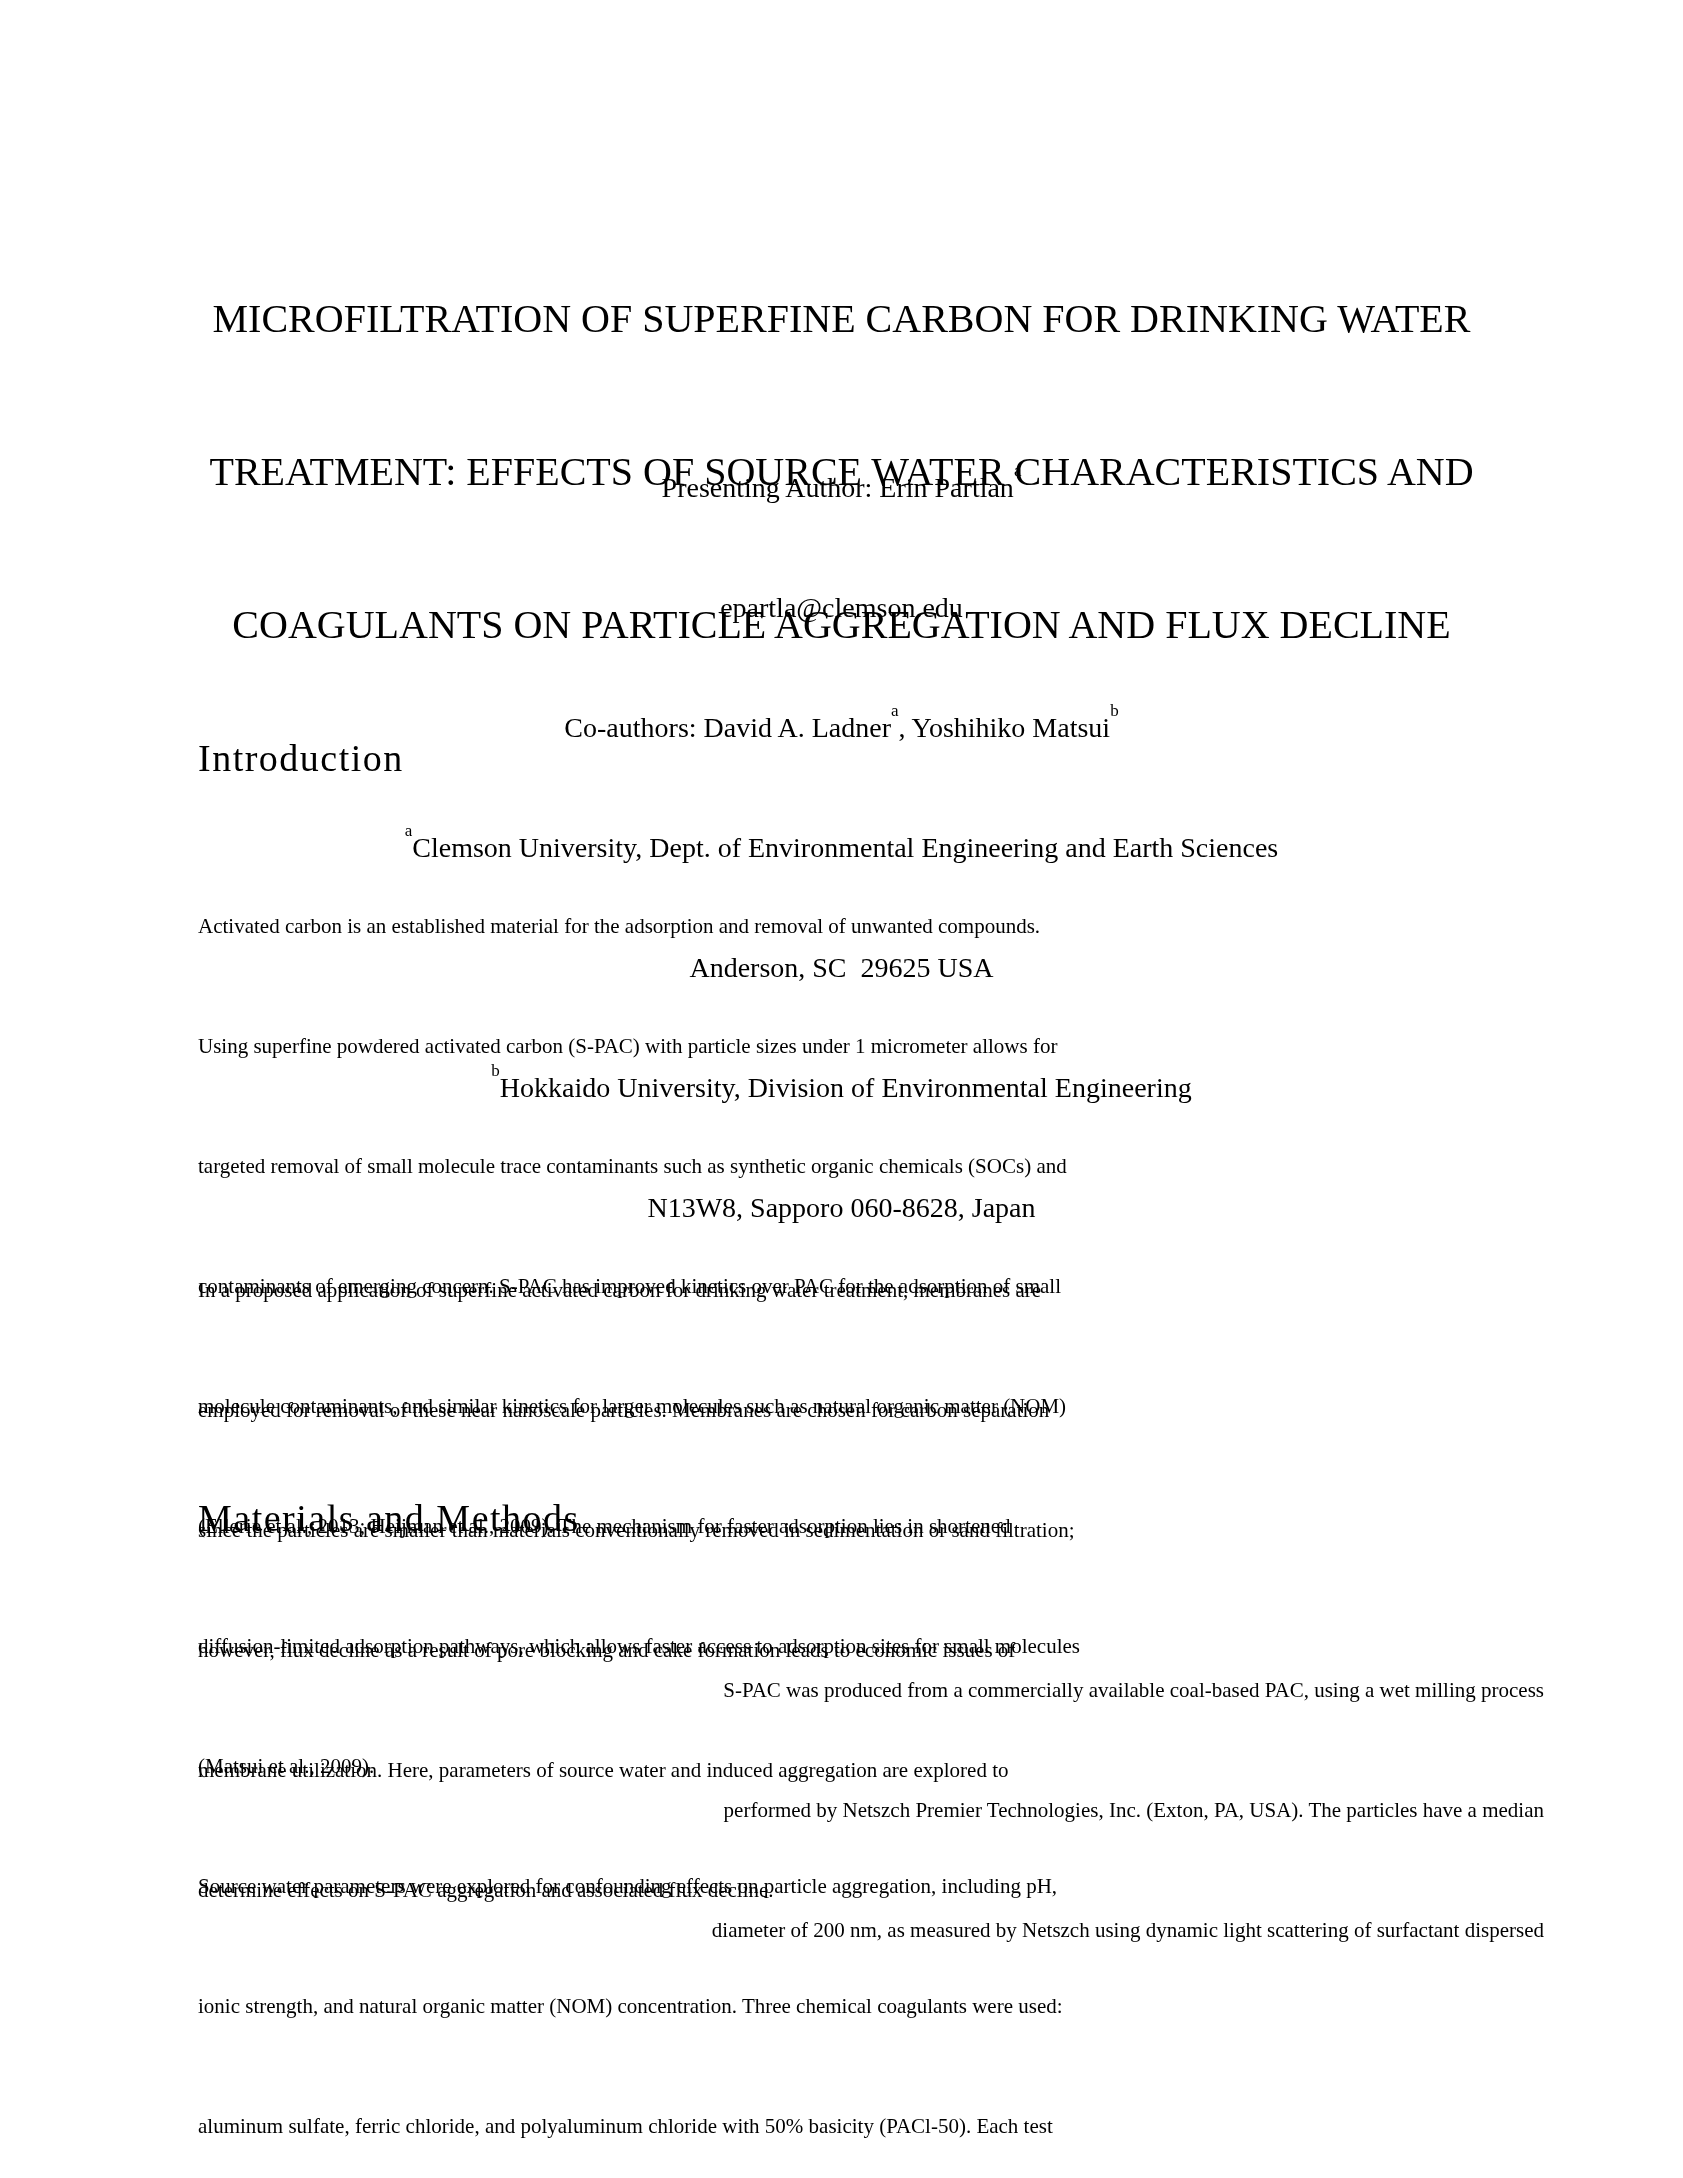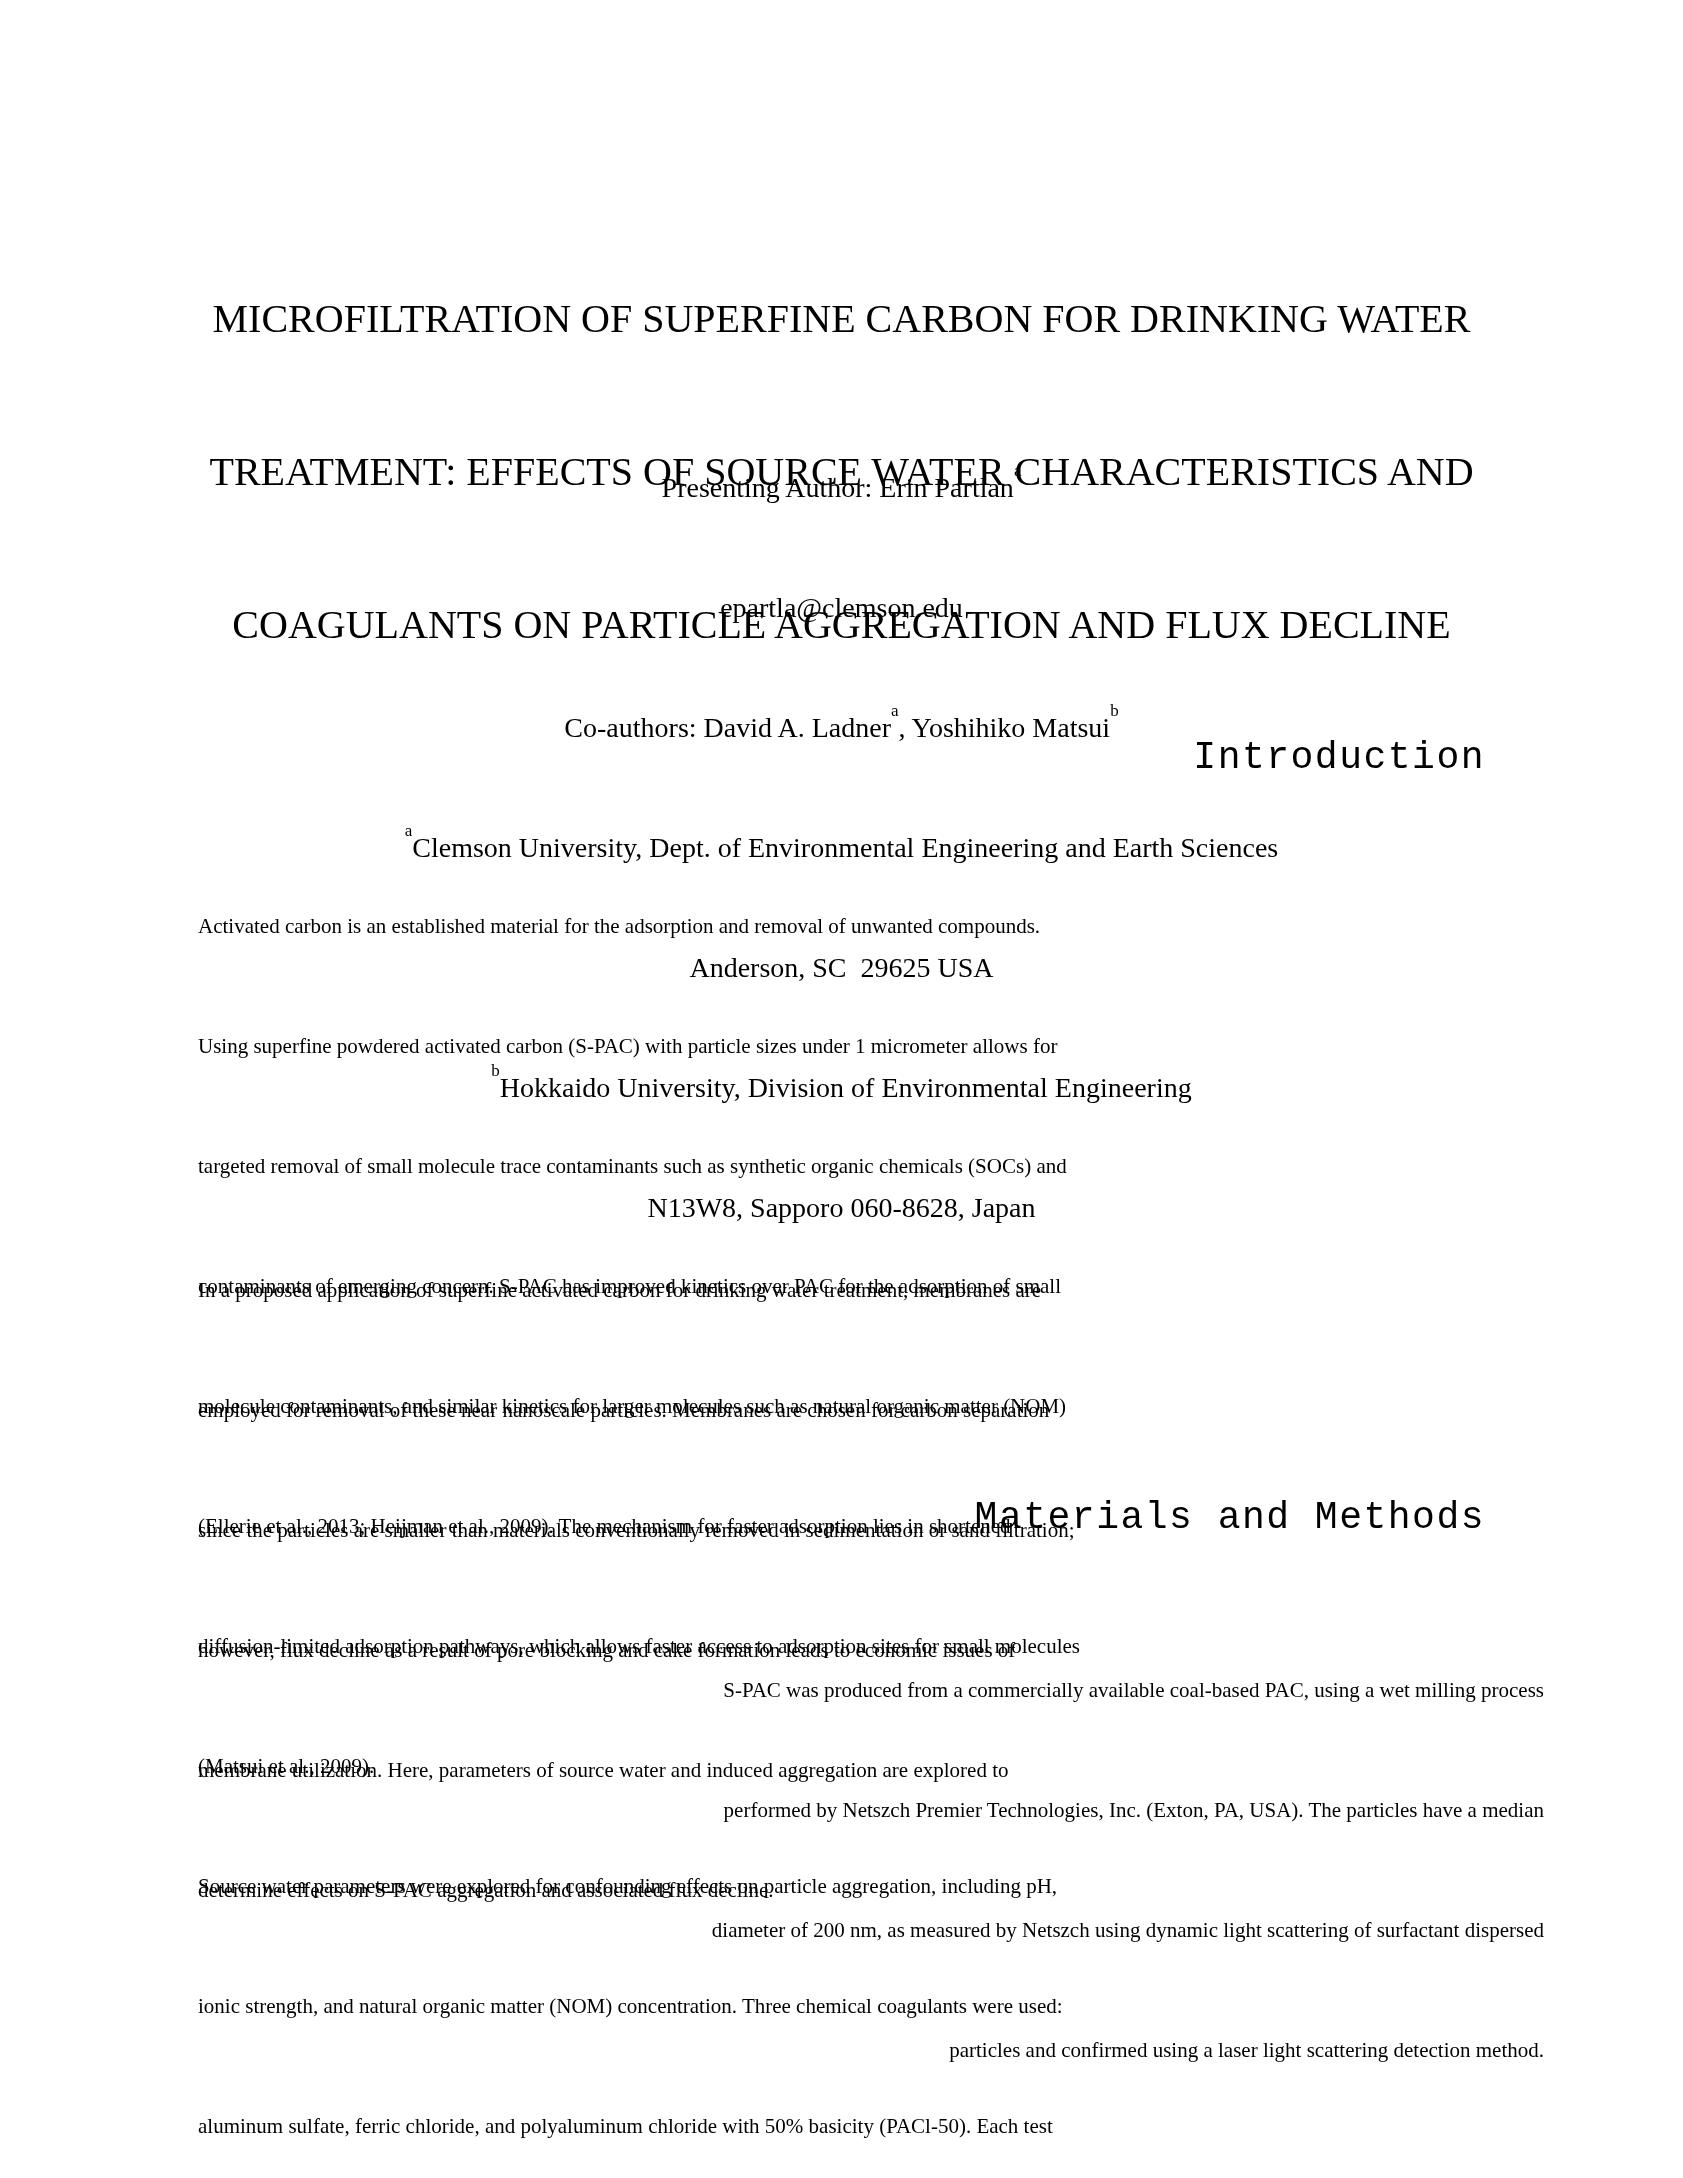--- a/index.html
+++ b/index.html
@@ -34,26 +34,25 @@
     width: 1287px;
     text-align: center;
     font-size: 28px;
     line-height: 40px;
     white-space: pre;
   }
   .section-heading {
     position: absolute;
     left: 198px;
     width: 1287px;
-    text-align: right;
+    text-align: left;
     font-size: 38px;
     line-height: 46px;
     letter-spacing: 1.5px;
     white-space: pre;
-    font-family: Liberation Mono, monospace;
   }
   .heading-intro   { top: 735px; }
   .heading-methods { top: 1495px; }
   .para {
     position: absolute;
     left: 198px;
     width: 1346px;
     font-size: 21px;
     line-height: 40px;
     text-align: left;
@@ -113,21 +112,20 @@
     <div class="tline">membrane utilization. Here, parameters of source water and induced aggregation are explored to</div>
     <div class="tline">determine effects on S-PAC aggregation and associated flux decline.</div>
   </div>
 
   <div class="section-heading heading-methods">Materials and Methods</div>
 
   <div class="para para-methods-1">
     <div class="tline">S-PAC was produced from a commercially available coal-based PAC, using a wet milling process</div>
     <div class="tline">performed by Netszch Premier Technologies, Inc. (Exton, PA, USA). The particles have a median</div>
     <div class="tline">diameter of 200 nm, as measured by Netszch using dynamic light scattering of surfactant dispersed</div>
-    <div class="tline">particles and confirmed using a laser light scattering detection method.</div>
   </div>
 
   <div class="para para-methods-2">
     <div class="tline">Source water parameters were explored for confounding effects on particle aggregation, including pH,</div>
     <div class="tline">ionic strength, and natural organic matter (NOM) concentration. Three chemical coagulants were used:</div>
     <div class="tline">aluminum sulfate, ferric chloride, and polyaluminum chloride with 50% basicity (PACl-50). Each test</div>
     
   </div>
 
 </div>

